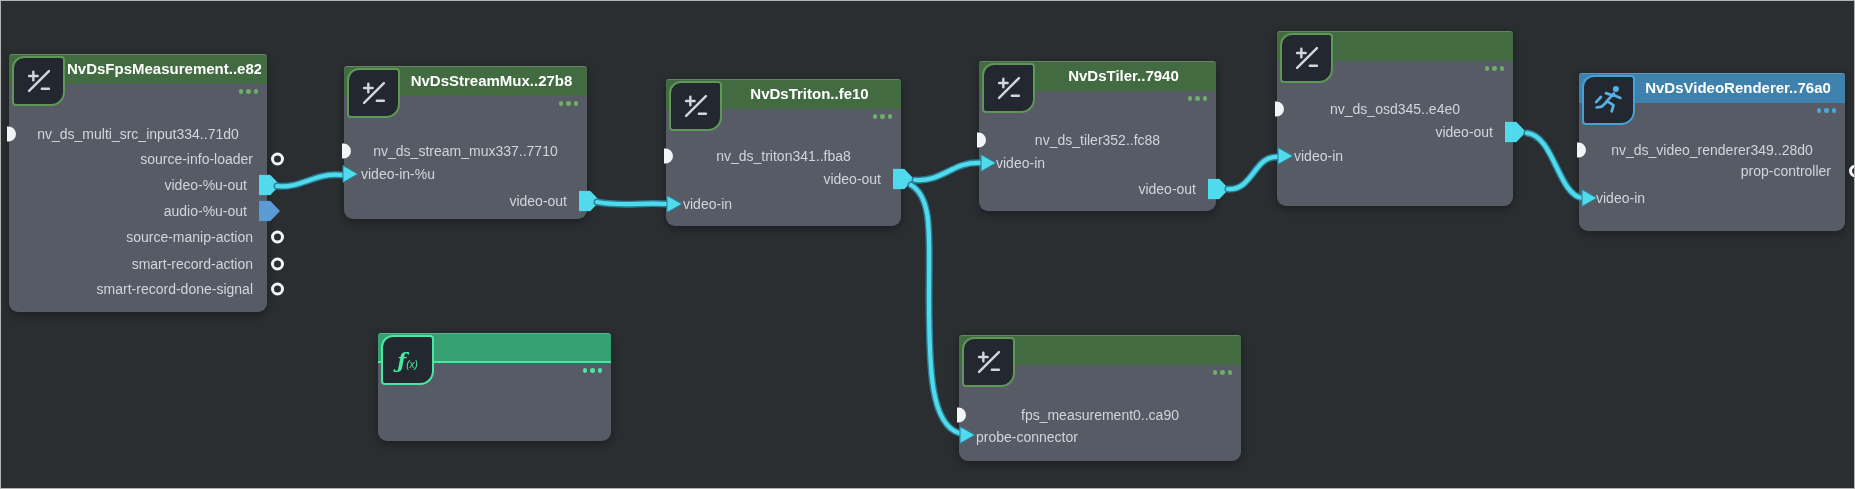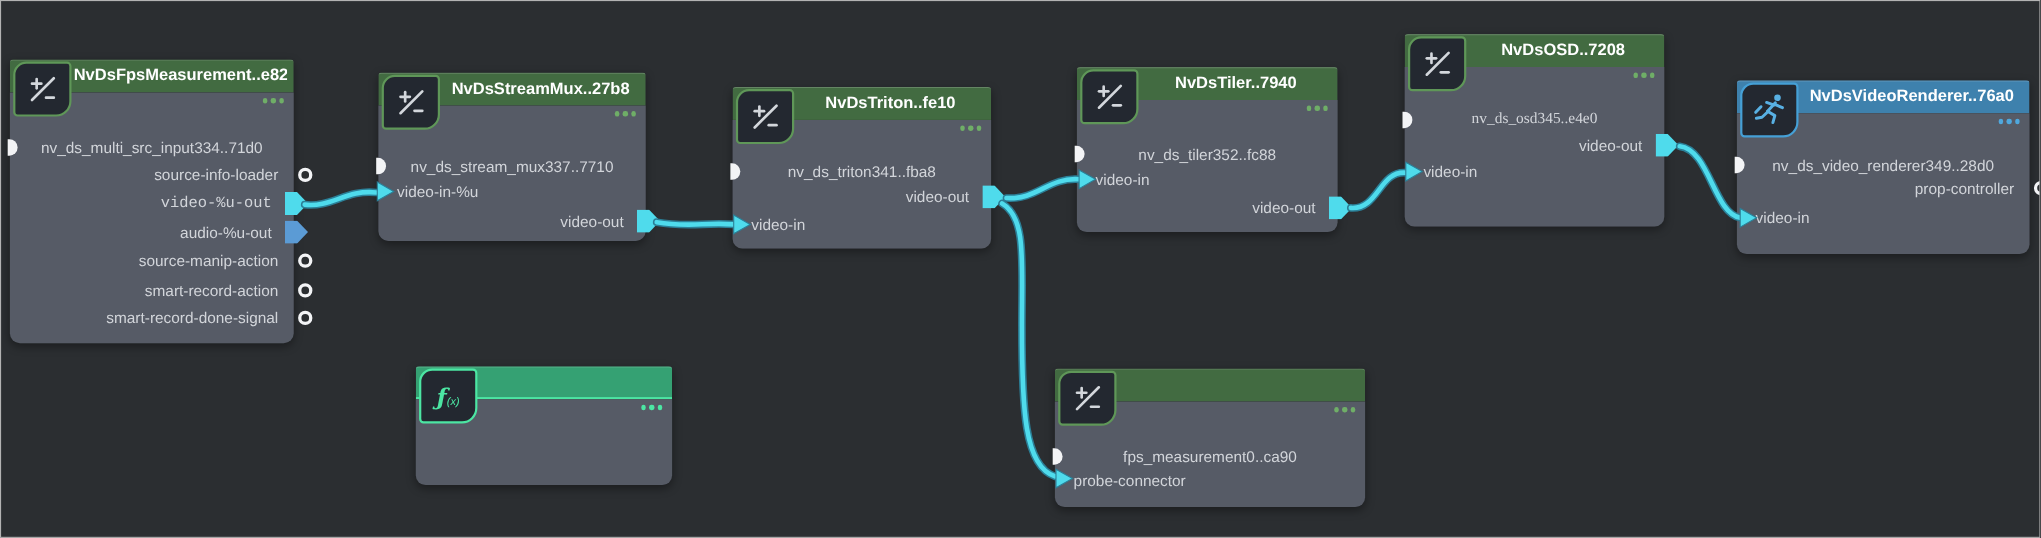--- a/index.html
+++ b/index.html
@@ -91,21 +91,21 @@
         <i style="background: rgb(111, 174, 103);"></i>
       </div>
       <div class="port-row" style="top: 68px;">
         <span class="half-disc"></span>
         <div class="port-label lbl-center">nv_ds_multi_src_input334..71d0</div>
       </div>
       <div class="port-row" style="top: 93px;">
         <span class="ring"></span>
         <div class="port-label lbl-right">source-info-loader</div>
       </div>
-      <div class="port-row" style="top: 119px; font-family: Liberation Mono, monospace;">
+      <div class="port-row" style="top: 119px;">
         <span class="pent" style="background: rgb(79, 219, 236);"></span>
         <div class="port-label lbl-out">video-%u-out</div>
       </div>
       <div class="port-row" style="top: 145px; padding-left: 11px;">
         <span class="pent" style="background: rgb(91, 155, 213);"></span>
         <div class="port-label lbl-out">audio-%u-out</div>
       </div>
       <div class="port-row" style="top: 171px;">
         <span class="ring"></span>
         <div class="port-label lbl-right">source-manip-action</div>
@@ -202,35 +202,34 @@
         <div class="port-label lbl-left">video-in</div>
       </div>
       <div class="port-row" style="top: 116px;">
         <span class="pent" style="background: rgb(79, 219, 236);"></span>
         <div class="port-label lbl-out">video-out</div>
       </div>
     </div>
     <div class="node" style="left: 1276px; top: 30px; width: 236px; height: 175px;">
       <div class="node-body"></div>
       <div class="node-header" style="background: rgb(66, 107, 65); border-top: 1px solid rgba(255, 255, 255, 0.18);"></div>
-      <div class="node-title">NvDsOSD..7208</div>
-      <div class="icon-box" style="border-color: rgb(95, 151, 88);">
-        <svg width="34" height="34" viewBox="0 0 24 24" fill="none" stroke="#d3d7dc" stroke-width="1.7" stroke-linecap="round">
-          <path d="M5 19 L19 5"></path>
-          <path d="M8 5.5 V11.5"></path>
-          <path d="M5 8.5 H11"></path>
-          <path d="M14 17.5 H19"></path>
-        </svg>
-      </div>
-      <div class="dots">
-        <i style="background: rgb(111, 174, 103);"></i>
-        <i style="background: rgb(111, 174, 103);"></i>
-        <i style="background: rgb(111, 174, 103);"></i>
-      </div>
-      <div class="port-row" style="top: 66px; font-family: Liberation Serif, serif;">
+      <div class="icon-box" style="border-color: rgb(95, 151, 88);">
+        <svg width="34" height="34" viewBox="0 0 24 24" fill="none" stroke="#d3d7dc" stroke-width="1.7" stroke-linecap="round">
+          <path d="M5 19 L19 5"></path>
+          <path d="M8 5.5 V11.5"></path>
+          <path d="M5 8.5 H11"></path>
+          <path d="M14 17.5 H19"></path>
+        </svg>
+      </div>
+      <div class="dots">
+        <i style="background: rgb(111, 174, 103);"></i>
+        <i style="background: rgb(111, 174, 103);"></i>
+        <i style="background: rgb(111, 174, 103);"></i>
+      </div>
+      <div class="port-row" style="top: 66px;">
         <span class="half-disc"></span>
         <div class="port-label lbl-center">nv_ds_osd345..e4e0</div>
       </div>
       <div class="port-row" style="top: 89px;">
         <span class="pent" style="background: rgb(79, 219, 236);"></span>
         <div class="port-label lbl-out">video-out</div>
       </div>
       <div class="port-row" style="top: 113px;">
         <div class="port-label lbl-left">video-in</div>
       </div>

